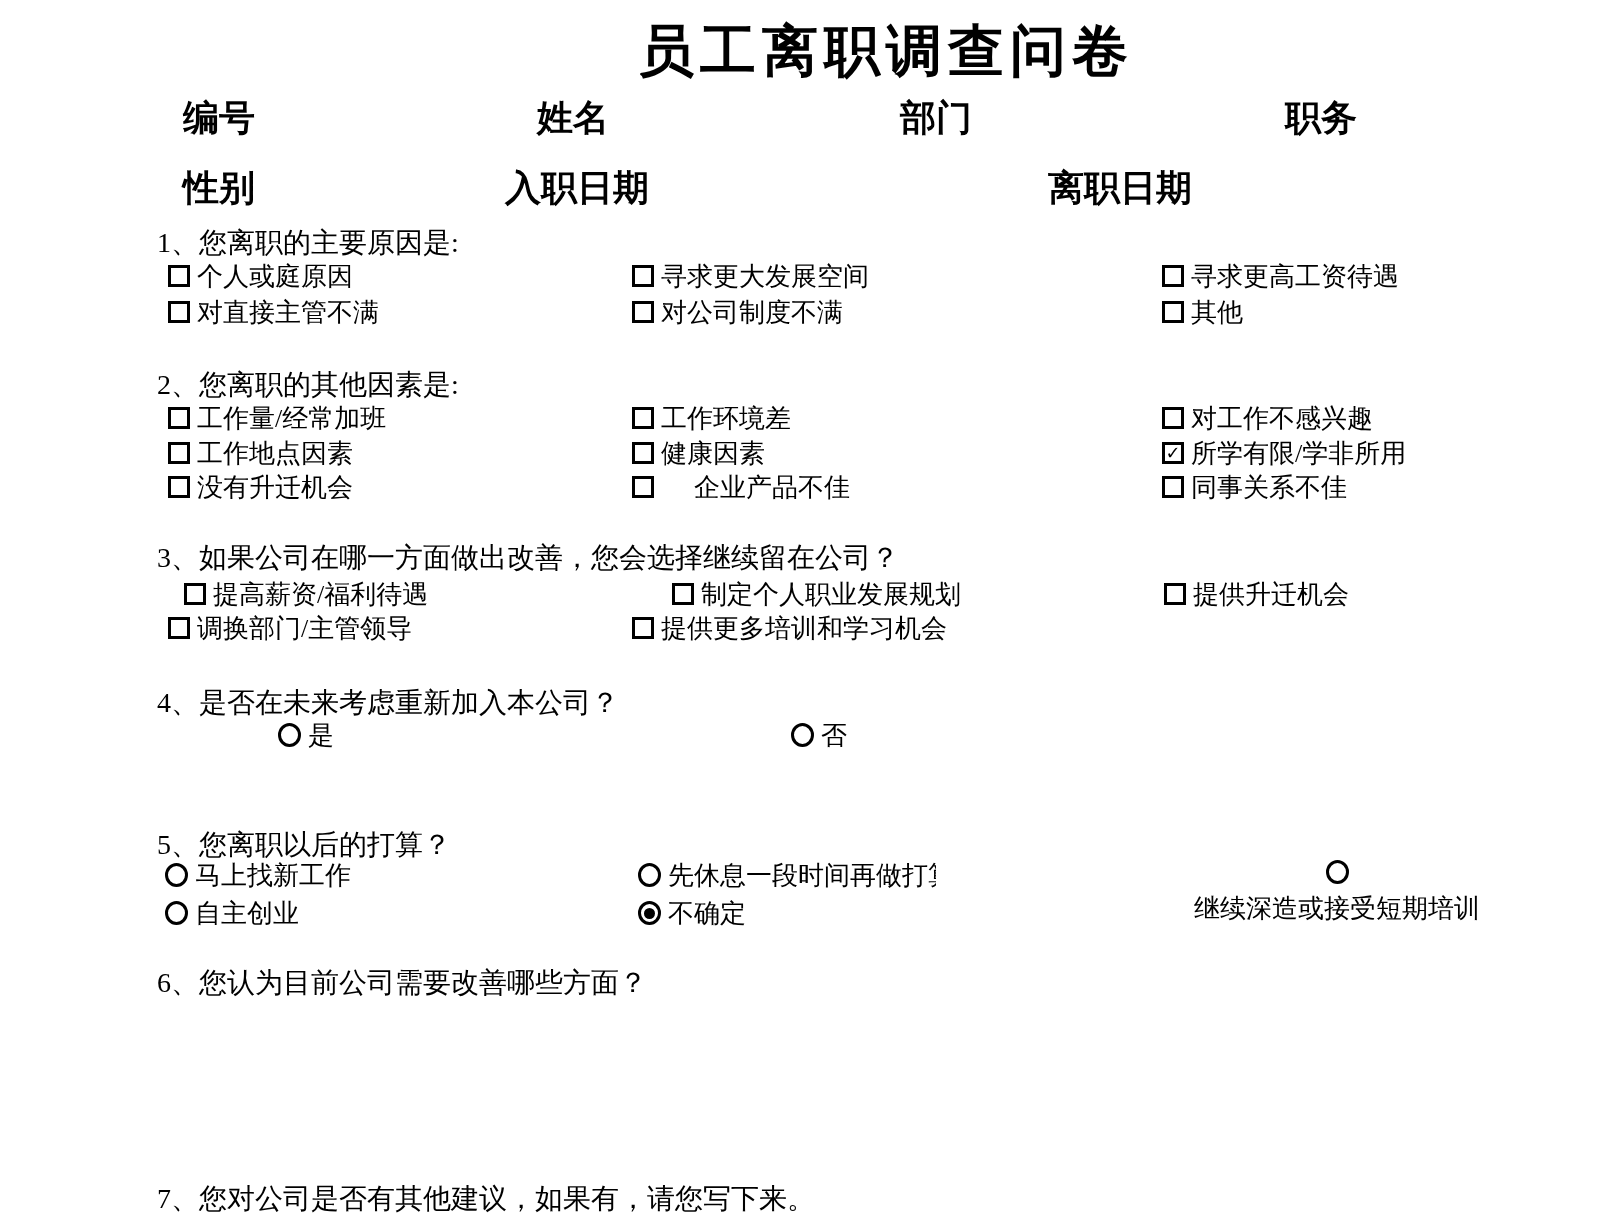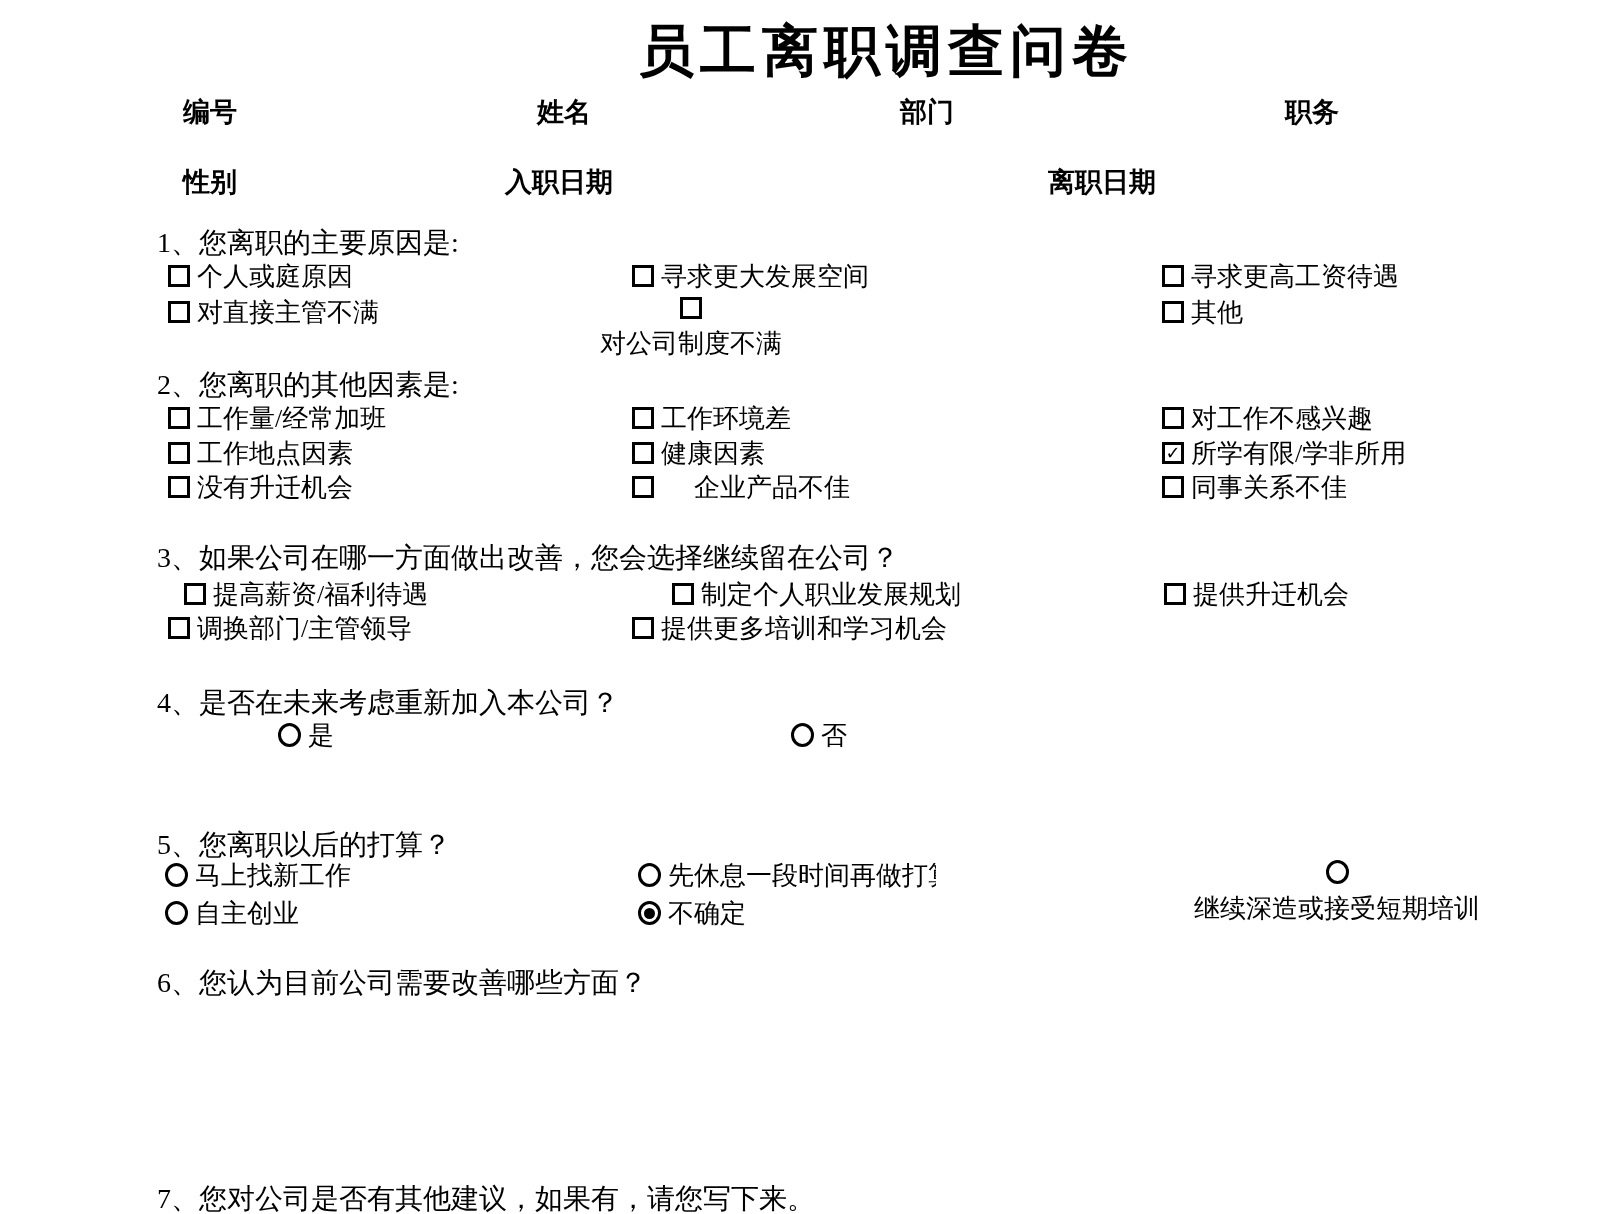--- a/index.html
+++ b/index.html
@@ -3,21 +3,21 @@
 <meta charset="utf-8">
 <style>
   html,body{margin:0;padding:0;}
   body{
     width:1600px;height:1214px;position:relative;overflow:hidden;
     background:#ffffff;color:#000000;
     font-family:"Liberation Serif","DejaVu Serif",serif;
   }
   .abs{position:absolute;}
   .title{font-size:56px;font-weight:bold;letter-spacing:6px;white-space:nowrap;}
-  .hdr{font-size:27px;font-weight:bold;white-space:nowrap;}
+  .hdr{font-size:36px;font-weight:bold;white-space:nowrap;}
   .qt{font-size:28px;white-space:nowrap;}
   .opt{display:flex;align-items:center;height:30px;gap:7px;font-size:26px;white-space:nowrap;}
   .cb{width:22px;height:22px;border:3px solid #000;box-sizing:border-box;flex:none;
       display:flex;align-items:center;justify-content:center;background:#fff;}
   .cb .tick{display:none;font-size:18px;line-height:1;margin-top:-1px;
       font-family:"DejaVu Sans",sans-serif;}
   .cb.on .tick{display:block;}
   .rb{width:23px;height:24px;border:3px solid #000;border-radius:50%;box-sizing:border-box;
       flex:none;display:flex;align-items:center;justify-content:center;background:#fff;}
   .rb .dot{display:none;width:11px;height:11px;background:#000;border-radius:50%;}
@@ -47,21 +47,21 @@
   <span>寻求更大发展空间</span>
 </div>
 <div class="abs opt" style="left:1162px;top:261px;">
   <span class="cb"></span>
   <span>寻求更高工资待遇</span>
 </div>
 <div class="abs opt" style="left:168px;top:297px;justify-content:space-between;">
   <span class="cb"></span>
   <span>对直接主管不满</span>
 </div>
-<div class="abs opt" style="left:600px;top:297px;flex-direction:column;">
+<div class="abs opt" style="left:632px;top:297px;">
   <span class="cb"></span>
   <span>对公司制度不满</span>
 </div>
 <div class="abs opt" style="left:1162px;top:297px;">
   <span class="cb"></span>
   <span>其他</span>
 </div>
 
 <div class="abs qt" style="left:157px;top:366px;">2、您离职的其他因素是:</div>
 <div class="abs opt" style="left:168px;top:403px;">

